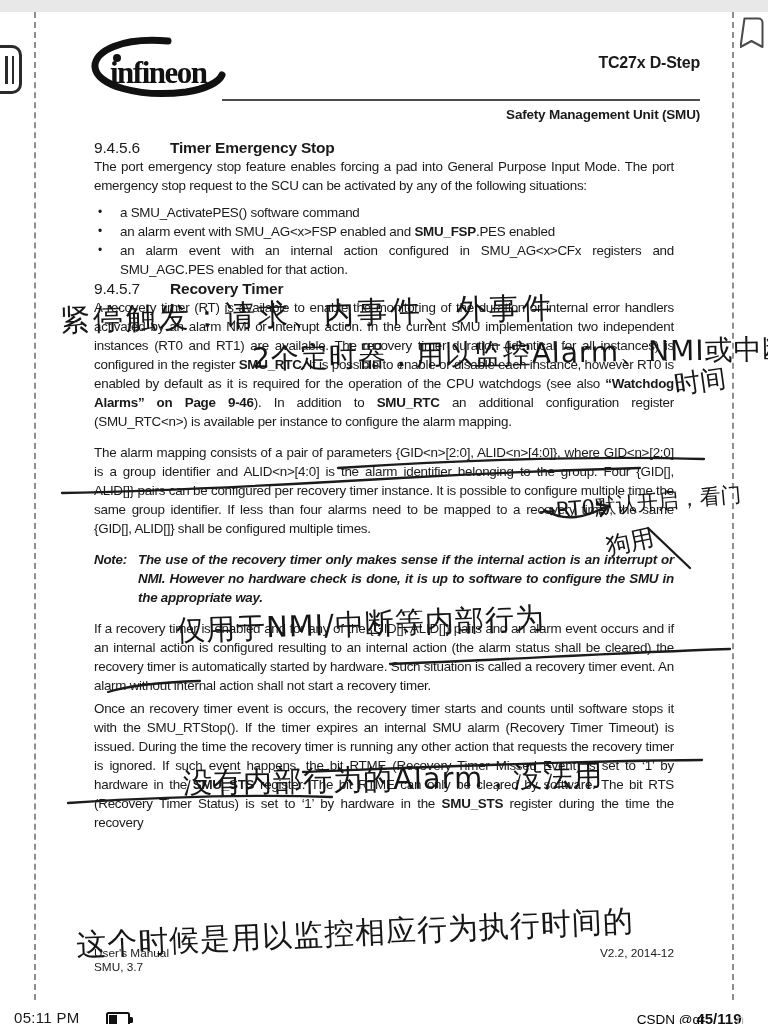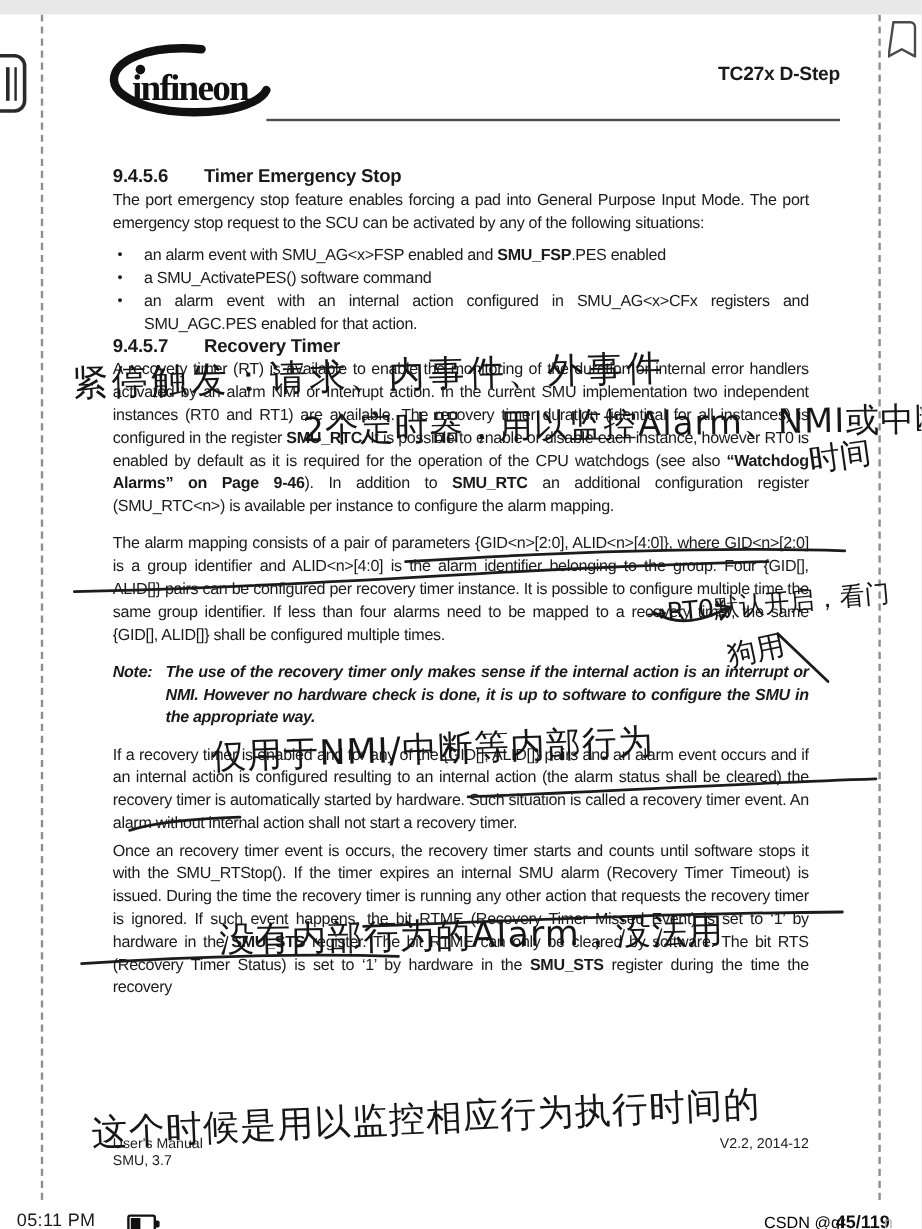--- a/index.html
+++ b/index.html
@@ -19,21 +19,21 @@
   .logo{position:absolute;left:88px;top:24px;}
   .doc-title{position:absolute;left:394px;top:42px;width:306px;text-align:right;
              font-size:16px;font-weight:bold;letter-spacing:-0.2px;}
   .rule{position:absolute;left:222px;top:87px;width:478px;height:2px;background:#4d4d4d;}
   .subtitle{position:absolute;left:222px;top:95px;width:478px;text-align:right;
             font-size:13.5px;font-weight:bold;letter-spacing:-0.2px;}
   
   .content{position:absolute;left:94px;top:126px;width:580px;font-size:13.4px;
            line-height:19px;letter-spacing:-0.25px;text-align:justify;}
   .content p{margin:0;}
-  .h-num{display:inline-block;width:76px;font-weight:bold;}
+  .h-num{display:inline-block;width:76px;font-weight:normal;}
   .heading{font-size:15.5px;font-weight:bold;letter-spacing:-0.2px;margin:0 0 10px 0;text-align:left;}
   .h2{margin-top:45px;margin-bottom:10px;}
   .bullets{list-style:none;margin:8px 0 0 0;padding:0;}
   .bullets li{position:relative;padding-left:26px;margin:0;}
   .bullets li::before{content:"•";position:absolute;left:4px;top:0;font-size:12px;}
   .para{margin-top:12px !important;}
   .bold{font-weight:bold;}
   .note{display:flex;margin-top:12px;font-weight:bold;font-style:italic;justify-content:space-between;}
   .note .lbl{width:44px;flex:none;}
   .note .body{flex:1;text-align:justify;}
@@ -85,32 +85,33 @@
   </svg>
 
   <svg class="logo" width="140" height="66" viewBox="0 0 140 66">
     <path d="M 80 5 C 34 1 6 15 7 31 C 8 49 50 62 98 56 C 118 53 131 46 134 39" fill="none" stroke="#111" stroke-width="7" stroke-linecap="round"></path>
     <circle cx="29" cy="22" r="4" fill="#111"></circle>
     <text x="22" y="47" font-family="Liberation Serif, serif" font-size="31" font-weight="bold" letter-spacing="-1.5" fill="#111">infineon</text>
   </svg>
 
   <div class="doc-title">TC27x D-Step</div>
   <div class="rule"></div>
+  <div class="subtitle">Safety Management Unit (SMU)</div>
 
   <div class="content">
 
     <p class="heading">
       <span class="h-num">9.4.5.6</span><span>Timer Emergency Stop</span>
     </p>
 
     <p><span>The port emergency stop feature enables forcing a pad into General Purpose Input Mode. The port emergency stop request to the SCU can be activated by any of the following situations:</span></p>
 
     <ul class="bullets">
+      <li><span>a SMU_ActivatePES() software command</span></li>
       <li><span>an alarm event with SMU_AG&lt;x&gt;FSP enabled and </span><span class="bold">SMU_FSP</span><span>.PES enabled</span></li>
-      <li><span>a SMU_ActivatePES() software command</span></li>
       <li><span>an alarm event with an internal action configured in SMU_AG&lt;x&gt;CFx registers and SMU_AGC.PES enabled for that action.</span></li>
     </ul>
 
     <p class="heading h2">
       <span class="h-num">9.4.5.7</span><span>Recovery Timer</span>
     </p>
 
     <p><span>A recovery timer (RT) is available to enable the monitoring of the duration or internal error handlers activated by an alarm NMI or Interrupt action. In the current SMU implementation two independent instances (RT0 and RT1) are available. The recovery timer duration (identical for all instances) is configured in the register </span><span class="bold">SMU_RTC</span><span>. It is possible to enable or disable each instance, however RT0 is enabled by default as it is required for the operation of the CPU watchdogs (see also </span><span class="bold">“Watchdog Alarms” on Page 9-46</span><span>). In addition to </span><span class="bold">SMU_RTC</span><span> an additional configuration register (SMU_RTC&lt;n&gt;) is available per instance to configure the alarm mapping.</span></p>
     <p class="para"><span>The alarm mapping consists of a pair of parameters {GID&lt;n&gt;[2:0], ALID&lt;n&gt;[4:0]}, where GID&lt;n&gt;[2:0] is a group identifier and ALID&lt;n&gt;[4:0] is the alarm identifier belonging to the group. Four {GID[], ALID[]} pairs can be configured per recovery timer instance. It is possible to configure multiple time the same group identifier. If less than four alarms need to be mapped to a recovery timer, the same {GID[], ALID[]} shall be configured multiple times.</span></p>
 

